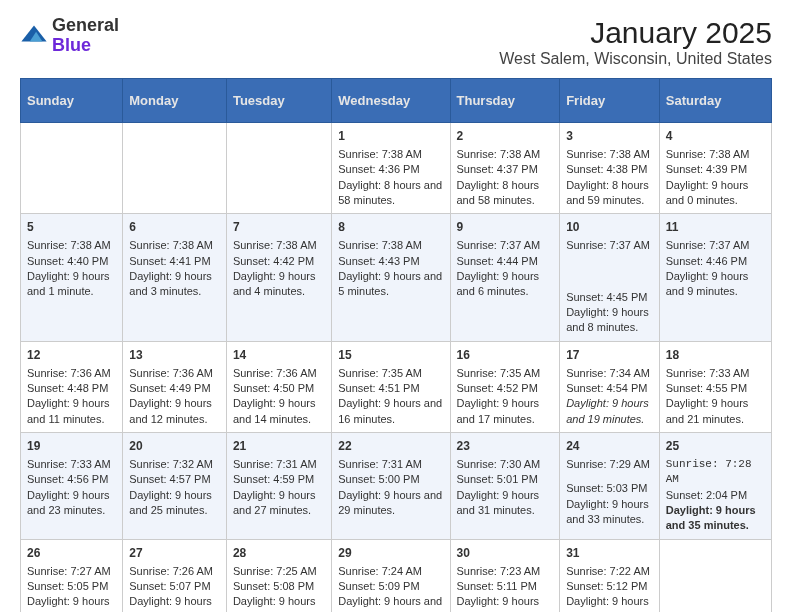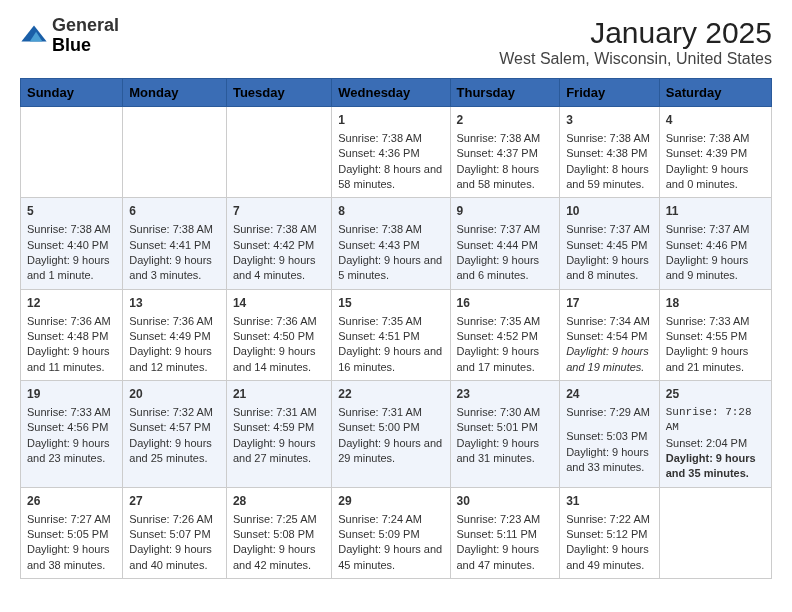--- a/index.html
+++ b/index.html
@@ -27,21 +27,21 @@
       line-height: 1.1;
     }
     .logo-general {
       font-size: 18px;
       font-weight: bold;
       color: #333;
     }
     .logo-blue {
       font-size: 18px;
       font-weight: bold;
-      color: #000000;
+      color: #6d28d9;
     }
     .logo-icon {
       width: 28px;
       height: 28px;
     }
     .title-block {
       text-align: right;
     }
     .title-block h1 {
       font-size: 30px;
@@ -53,23 +53,23 @@
       color: #444;
       font-weight: normal;
     }
     table {
       width: 100%;
       border-collapse: collapse;
       font-size: 11px;
     }
     thead th {
       background: #3a6db5;
-      color: #000000;
+      color: #e5e5e5;
       text-align: left;
-      padding: 6px 6px;
+      padding: 14px 6px;
       font-size: 13px;
       font-weight: bold;
       border: 1px solid #2a5a9a;
     }
     tbody tr {
       vertical-align: top;
     }
     tbody td {
       border: 1px solid #ccc;
       padding: 5px 6px;
@@ -176,21 +176,21 @@
         </td>
         <td>
           <span class="day-number">9</span>
           <span style="display: block;">Sunrise: 7:37 AM</span>
           <span style="display: block;">Sunset: 4:44 PM</span>
           <span style="display: block;">Daylight: 9 hours and 6 minutes.</span>
         </td>
         <td>
           <span class="day-number">10</span>
           <span style="display: block;">Sunrise: 7:37 AM</span>
-          <span style="display: block;">Sunset: 4:45 PM</span>
+          <span style="display: block; margin-top: 36px;">Sunset: 4:45 PM</span>
           <span style="display: block;">Daylight: 9 hours and 8 minutes.</span>
         </td>
         <td>
           <span class="day-number">11</span>
           <span style="display: block;">Sunrise: 7:37 AM</span>
           <span style="display: block;">Sunset: 4:46 PM</span>
           <span style="display: block;">Daylight: 9 hours and 9 minutes.</span>
         </td>
       </tr>
       <tr class="row-odd">

